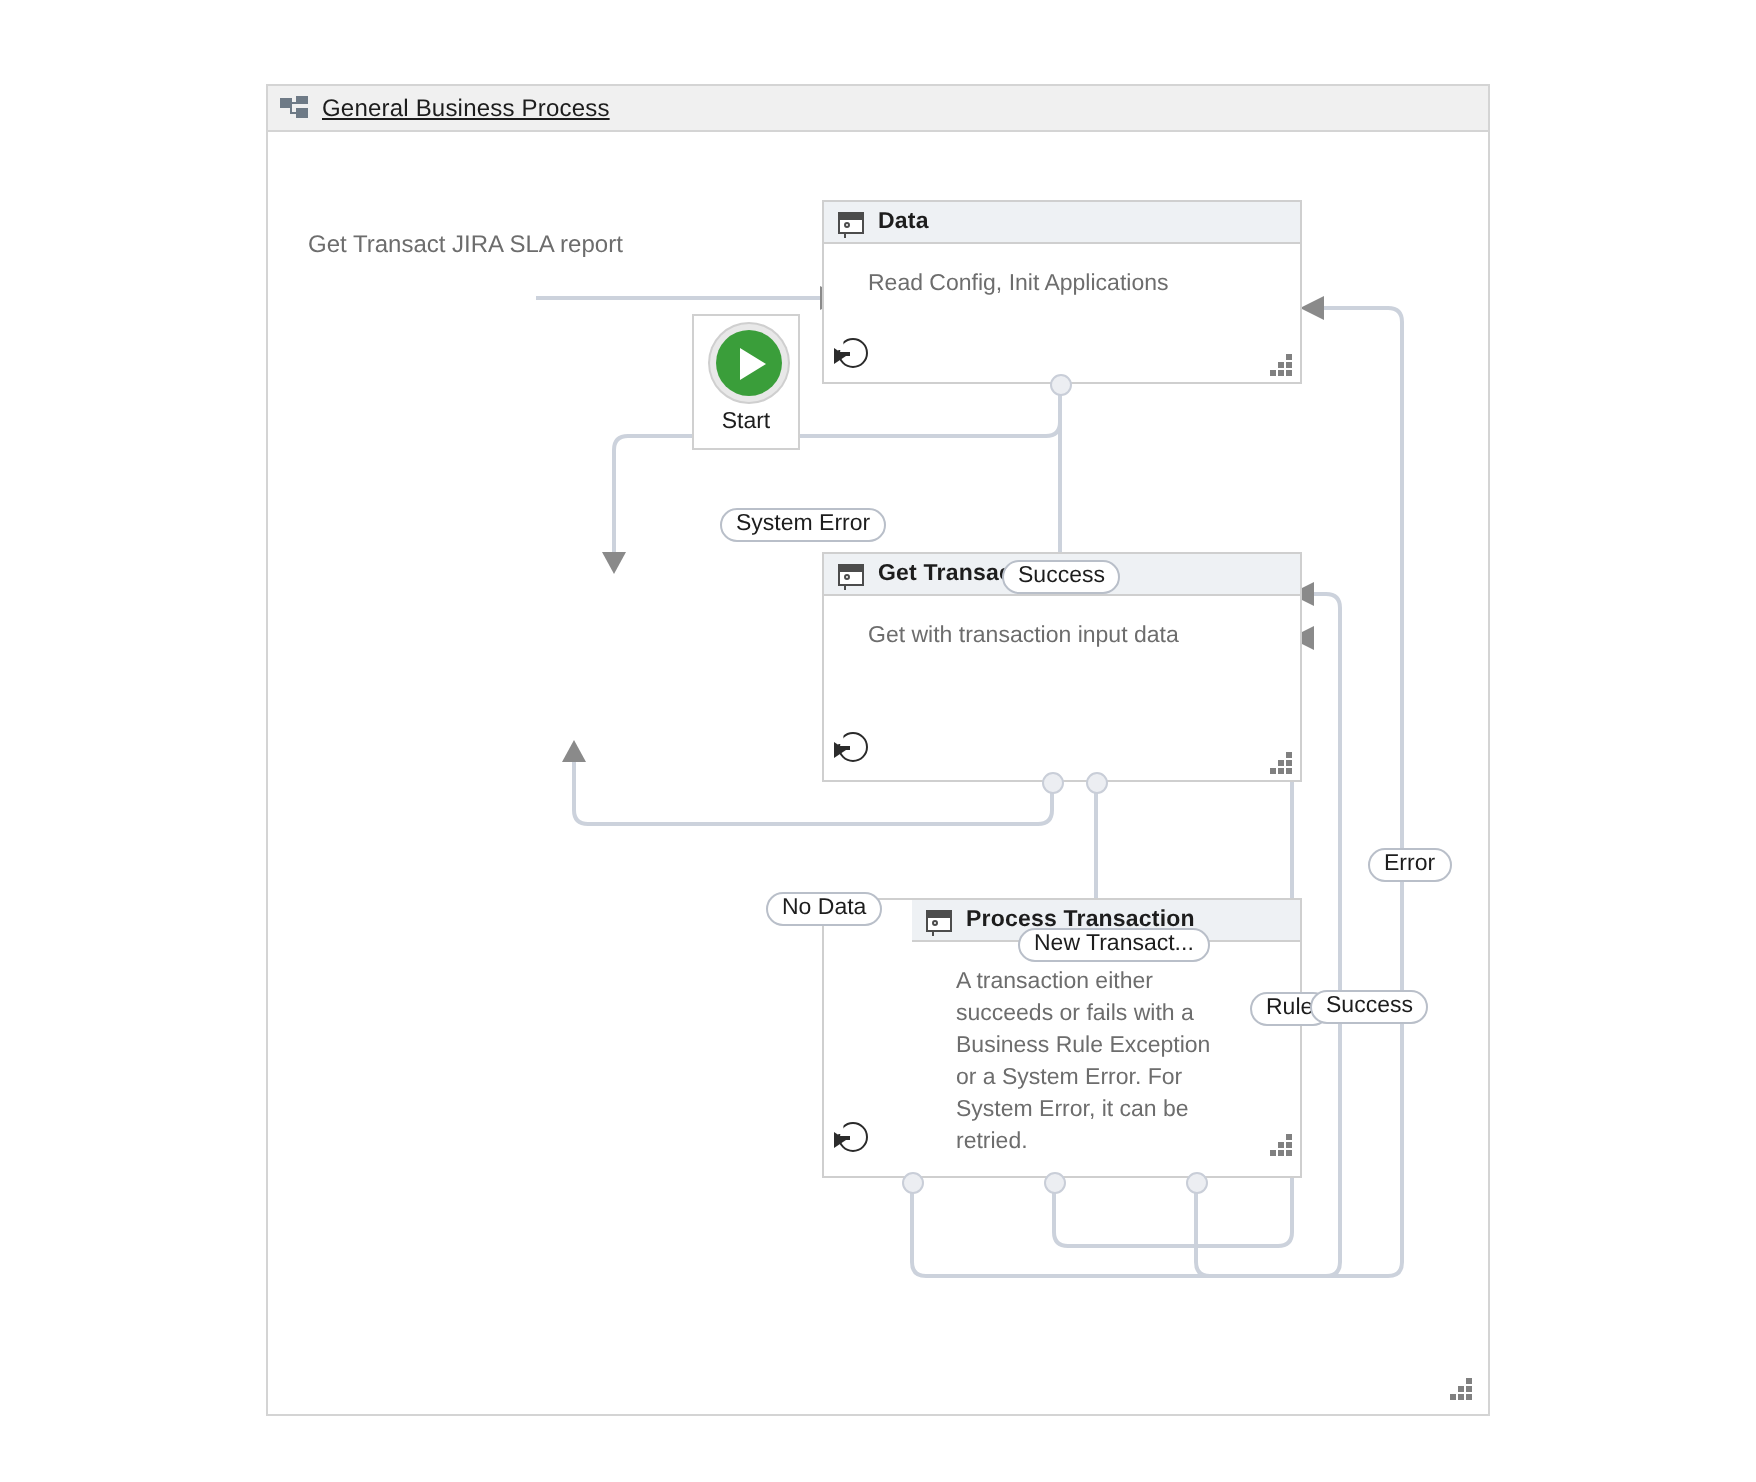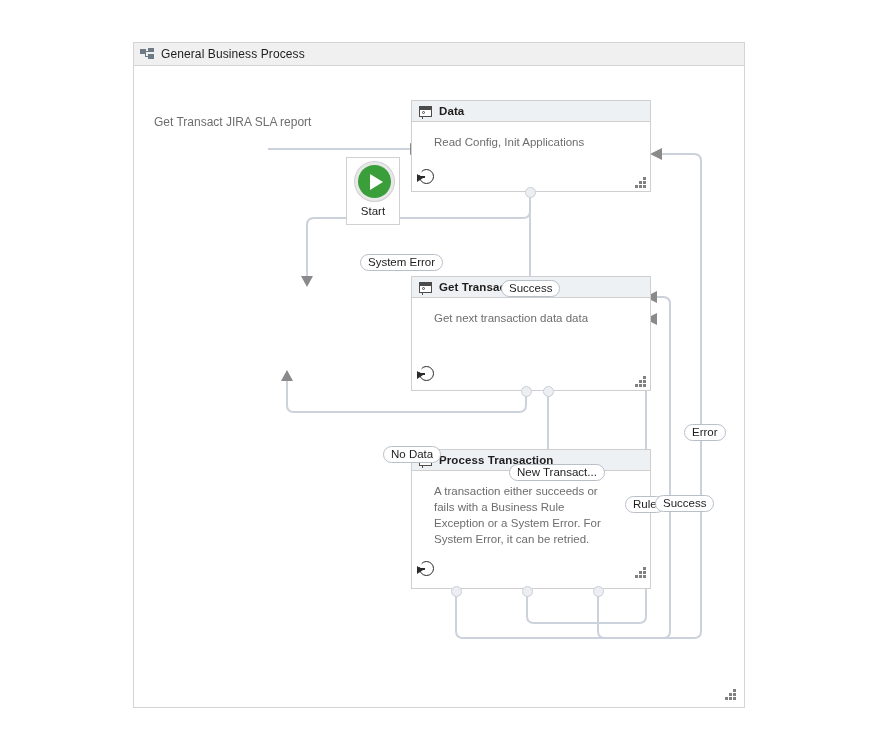--- a/index.html
+++ b/index.html
@@ -11,21 +11,21 @@
   #canvas{
     position:absolute;left:133px;top:42px;width:612px;height:666px;
     background:#ffffff;border:1px solid #d4d4d4;box-sizing:border-box;
   }
   #canvas-header{
     position:absolute;left:0;top:0;width:100%;height:23px;
     background:#f0f0f0;border-bottom:1px solid #d4d4d4;box-sizing:border-box;
     display:flex;align-items:center;padding-left:6px;
   }
   #canvas-title{
-    font-size:12px;color:#1d1d1d;margin-left:7px;letter-spacing:.1px;
+    font-size:12px;color:#1d1d1d;margin-left:7px;letter-spacing:.1px;text-decoration:underline;
   }
   #canvas-subtitle{
     position:absolute;left:20px;top:72px;font-size:12px;color:#6d6d6d;
   }
   .hdr-icon{width:14px;height:12px;position:relative;display:inline-block;}
   .hdr-icon i{position:absolute;background:#6e7a86;display:block;}
 
   
   .grip{position:absolute;width:12px;height:11px;}
   .grip i{position:absolute;width:3px;height:3px;background:#808080;}
@@ -168,40 +168,40 @@
 
   <div class="node" id="node-gtd" style="left:277px;top:233px;width:240px;height:115px;">
     <div class="node-head">
       <span class="win-icon">
         <span class="dot"></span>
           <span class="stub"></span>
       </span>
       <span class="node-title">Get Transaction Data</span>
     </div>
     <div class="node-body">
-      <div class="node-desc">Get next transaction data data</div>
+      <div class="node-desc">Get with transaction input data</div>
     </div>
     <span class="retry" style="left:5px;bottom:7px;">
       <span class="ring"></span>
         <span class="bar"></span>
         <span class="arr"></span>
     </span>
     <span class="grip" style="right:3px;bottom:3px;">
       <i style="left:8px;top:0;"></i>
         <i style="left:4px;top:4px;"></i>
         <i style="left:8px;top:4px;"></i>
       <i style="left:0;top:8px;"></i>
         <i style="left:4px;top:8px;"></i>
         <i style="left:8px;top:8px;"></i>
     </span>
   </div>
   <span class="port" style="left:387px;top:343px;"></span>
   <span class="port" style="left:409px;top:343px;"></span>
 
-  <div class="node" id="node-pt" style="left:277px;top:406px;width:240px;height:140px;">
+  <div class="node" id="node-pt" style="left:277px;top:406px;width:240px;height:140px;padding-left:44px;">
     <div class="node-head">
       <span class="win-icon">
         <span class="dot"></span>
           <span class="stub"></span>
       </span>
       <span class="node-title">Process Transaction</span>
     </div>
     <div class="node-body" style="padding-right:34px;">
       <div class="node-desc">A transaction either succeeds or fails with a Business Rule Exception or a System Error. For System Error, it can be retried.</div>
     </div>

